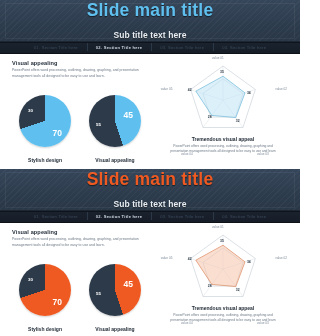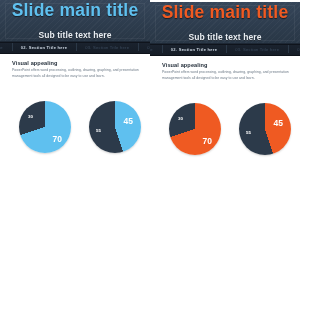--- a/index.html
+++ b/index.html
@@ -2,21 +2,21 @@
 <html><head>
 <meta charset="utf-8">
 <style>
   * { box-sizing: border-box; margin: 0; padding: 0; }
   html, body {
     width: 300px; height: 336px;
     background: #ffffff;
     font-family: "Liberation Sans", sans-serif;
     overflow: hidden;
   }
-  .deck { width: 300px; height: 336px; display: flex; flex-direction: row; }
+  .deck { width: 300px; height: 336px; display: flex; flex-direction: column; }
 
   .slide { position: relative; width: 300px; height: 167px; background:#ffffff; overflow:hidden; }
   .slide + .slide { margin-top: 2px; }
 
   
   .hdr {
     position: relative;
     height: 42px;
     background:
       repeating-linear-gradient(135deg, rgba(255,255,255,.030) 0 1px, rgba(0,0,0,0) 1px 4px),
@@ -63,21 +63,21 @@
   .col-left { width: 152px; position: relative; padding-left: 5px; }
   .col-right { flex: 1; position: relative; }
 
   .blk-head { font-size: 5.6px; font-weight: bold; color:#1f2a36; letter-spacing:.1px; }
   .blk-body { margin-top: 2px; font-size: 3.5px; line-height: 1.65; color:#6d7a87; width: 128px; }
 
   
   .pies { margin-top: 5px; display: flex; gap: 12px; padding-left: 4px; }
   .pie-wrap { width: 58px; text-align:center; }
   .pie {
-    width: 52px; height: 52px; border-radius: 50%; margin: 16px auto; position: relative;
+    width: 52px; height: 52px; border-radius: 50%; margin: 10px auto; position: relative;
     box-shadow: 0 1px 2px rgba(0,0,0,.18);
   }
   .pie-lbl-a, .pie-lbl-b { position:absolute; font-weight:bold; line-height:1; }
   .pie-lbl-a { font-size:4.4px; color:#ffffff; }
   .pie-lbl-b { font-size:8.5px; color:#ffffff; }
   .pie-cap { margin-top: 5px; font-size: 5px; font-weight:bold; color:#222c38; }
 
   .note {
     margin: 5px 0 0 4px; width: 112px; height: 22px; background:#27323f;
     border:1px solid #3a4654; border-radius:1px;

